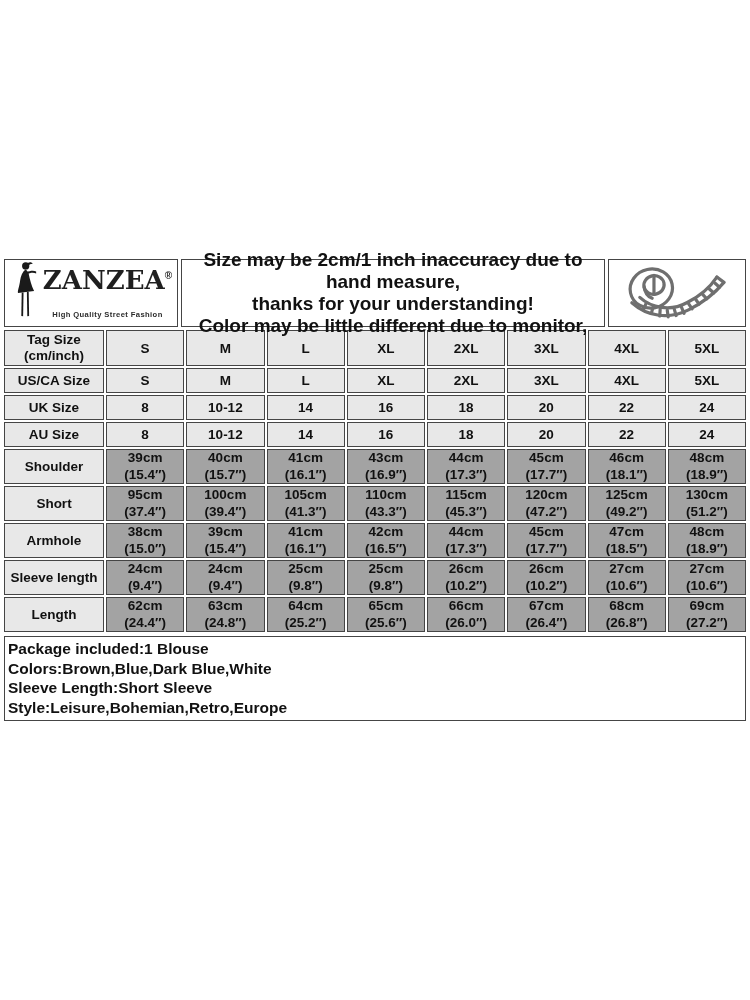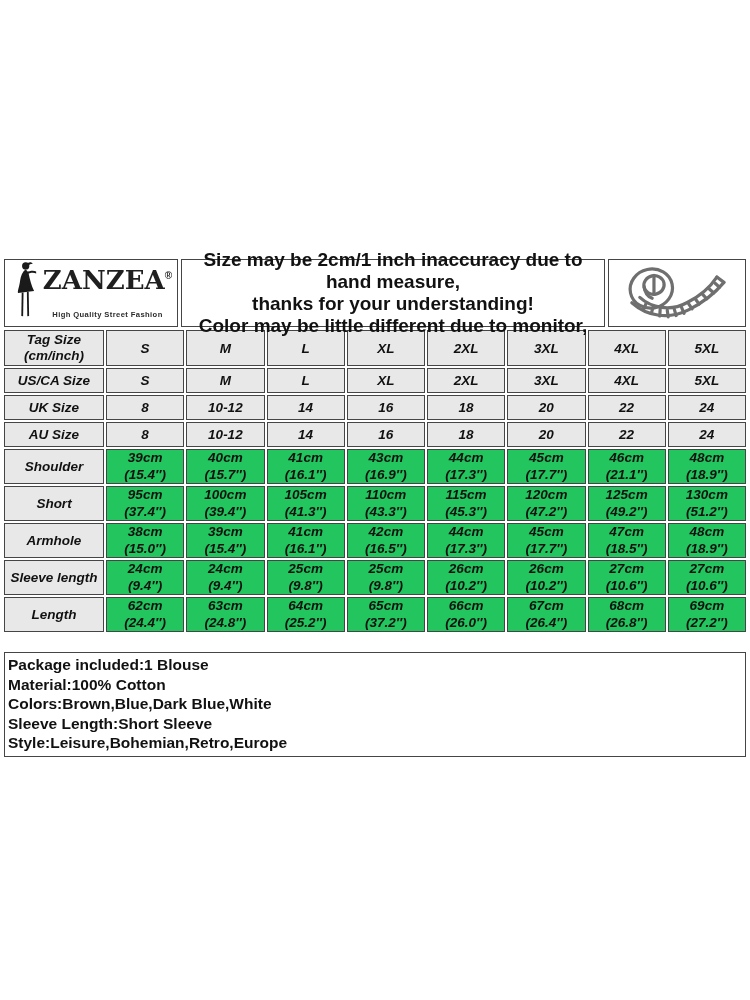--- a/index.html
+++ b/index.html
@@ -20,39 +20,39 @@
   }
   .brand-reg { font-size: 10px; vertical-align: super; font-family: "Liberation Sans", sans-serif; }
   .brand-tagline { font-size: 7.6px; font-weight: bold; color: #2b2b2b; letter-spacing: 0.4px; margin-top: 18px; white-space: nowrap; }
   .notice-cell { flex: 1; display: flex; flex-direction: column; justify-content: center; text-align: center; }
   .notice-line { font-weight: bold; font-size: 19px; line-height: 22px; }
   .icon-cell { width: 138px; display: flex; align-items: center; justify-content: center; }
 
   
   table.size {
     border-collapse: separate; border-spacing: 2px; table-layout: fixed;
-    width: calc(100% + 4px); margin: -2px; font-style: italic;
+    width: calc(100% + 4px); margin: -2px;
   }
   table.size td {
     border: 1px solid #454545; text-align: center; vertical-align: middle;
     font-weight: bold; font-size: 13.5px; padding: 0; overflow: hidden;
   }
   td.lbl, td.size-val { background: #e8e8e8; }
-  td.measure-val { background: #22c55e; }
+  td.measure-val { background: #a3a3a3; }
   .h-tag td { height: 34px; }
   .h-sz td { height: 23px; }
   .h-m td { height: 33px; }
   .h-last td { height: 30px; }
   .measure-line { line-height: 16.5px; }
   .lbl-line { line-height: 16px; }
   col.c-lbl { width: 100px; }
 
   
   .details {
-    border: 1px solid #454545; margin-top: 20px;
+    border: 1px solid #454545; margin-top: 4px;
     padding: 2px 2px 3px 3px; background: #fff;
   }
   .detail-line { font-weight: bold; font-size: 15.5px; line-height: 19.6px; white-space: nowrap; }
 </style>
 </head>
 <body>
 
 <div class="sheet">
 
   <div class="band">
@@ -184,21 +184,21 @@
           <td class="measure-val">
             <div class="measure-line">44cm</div>
             <div class="measure-line">(17.3″)</div>
           </td>
           <td class="measure-val">
             <div class="measure-line">45cm</div>
             <div class="measure-line">(17.7″)</div>
           </td>
           <td class="measure-val">
             <div class="measure-line">46cm</div>
-            <div class="measure-line">(21.1″)</div>
+            <div class="measure-line">(18.1″)</div>
           </td>
           <td class="measure-val">
             <div class="measure-line">48cm</div>
             <div class="measure-line">(18.9″)</div>
           </td>
         </tr>
         <tr class="h-m">
           <td class="lbl">Short</td>
           <td class="measure-val">
             <div class="measure-line">95cm</div>
@@ -312,21 +312,21 @@
           <td class="measure-val">
             <div class="measure-line">63cm</div>
             <div class="measure-line">(24.8″)</div>
           </td>
           <td class="measure-val">
             <div class="measure-line">64cm</div>
             <div class="measure-line">(25.2″)</div>
           </td>
           <td class="measure-val">
             <div class="measure-line">65cm</div>
-            <div class="measure-line">(37.2″)</div>
+            <div class="measure-line">(25.6″)</div>
           </td>
           <td class="measure-val">
             <div class="measure-line">66cm</div>
             <div class="measure-line">(26.0″)</div>
           </td>
           <td class="measure-val">
             <div class="measure-line">67cm</div>
             <div class="measure-line">(26.4″)</div>
           </td>
           <td class="measure-val">
@@ -336,19 +336,18 @@
           <td class="measure-val">
             <div class="measure-line">69cm</div>
             <div class="measure-line">(27.2″)</div>
           </td>
         </tr>
       </tbody>
   </table>
 
   <div class="details">
       <div class="detail-line">Package included:1 Blouse</div>
-      <div class="detail-line">Material:100% Cotton</div>
       <div class="detail-line">Colors:Brown,Blue,Dark Blue,White</div>
       <div class="detail-line">Sleeve Length:Short Sleeve</div>
       <div class="detail-line">Style:Leisure,Bohemian,Retro,Europe</div>
     </div>
 
 </div>
 
 </body></html>

